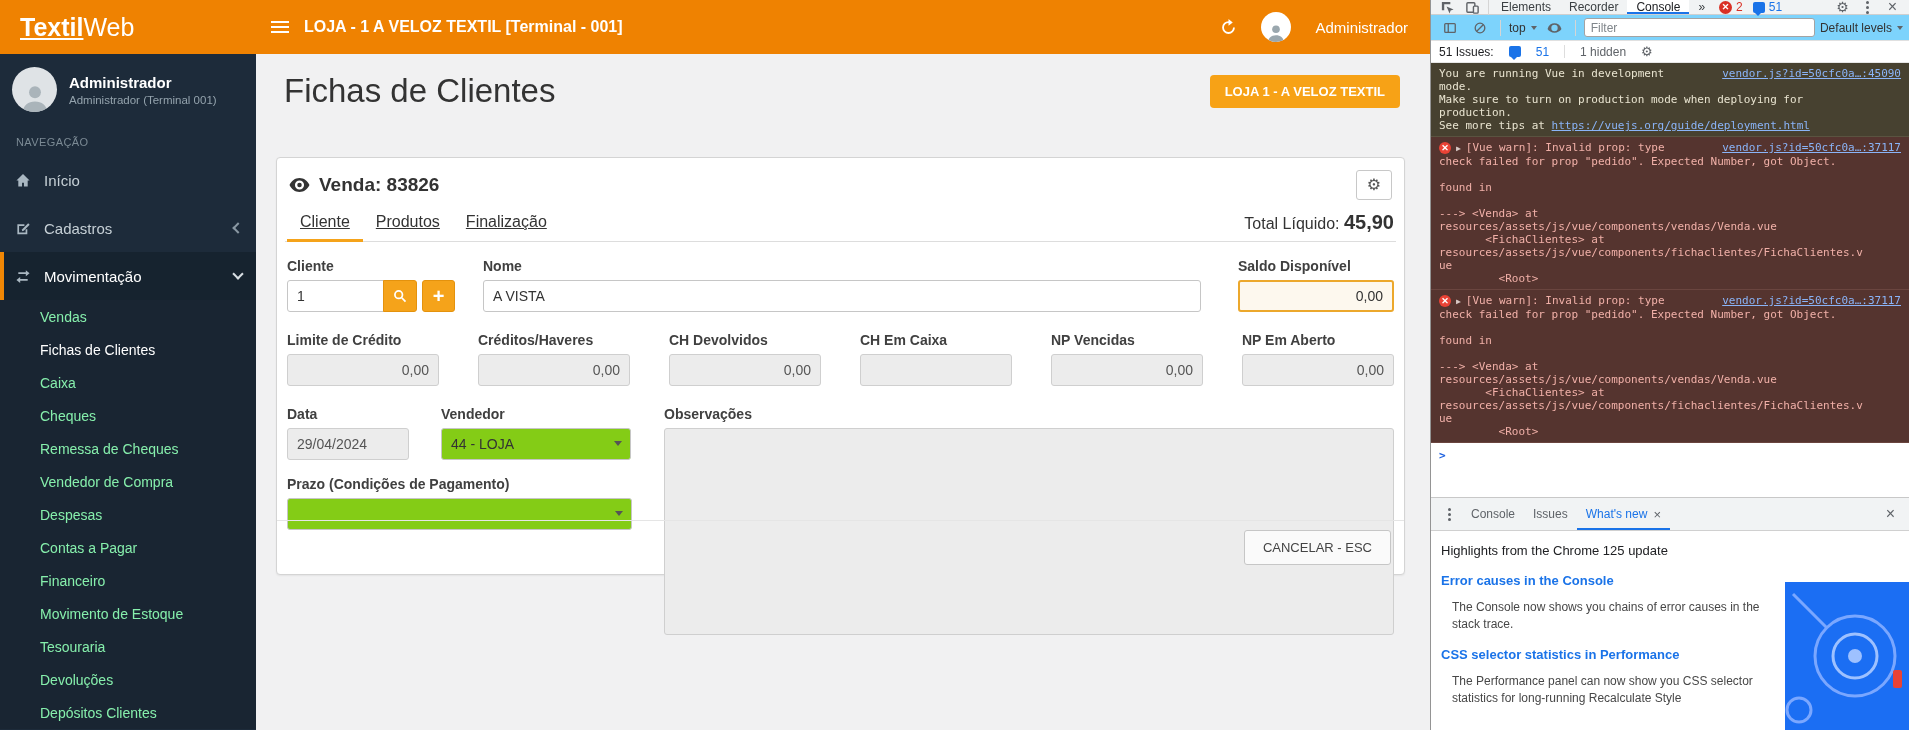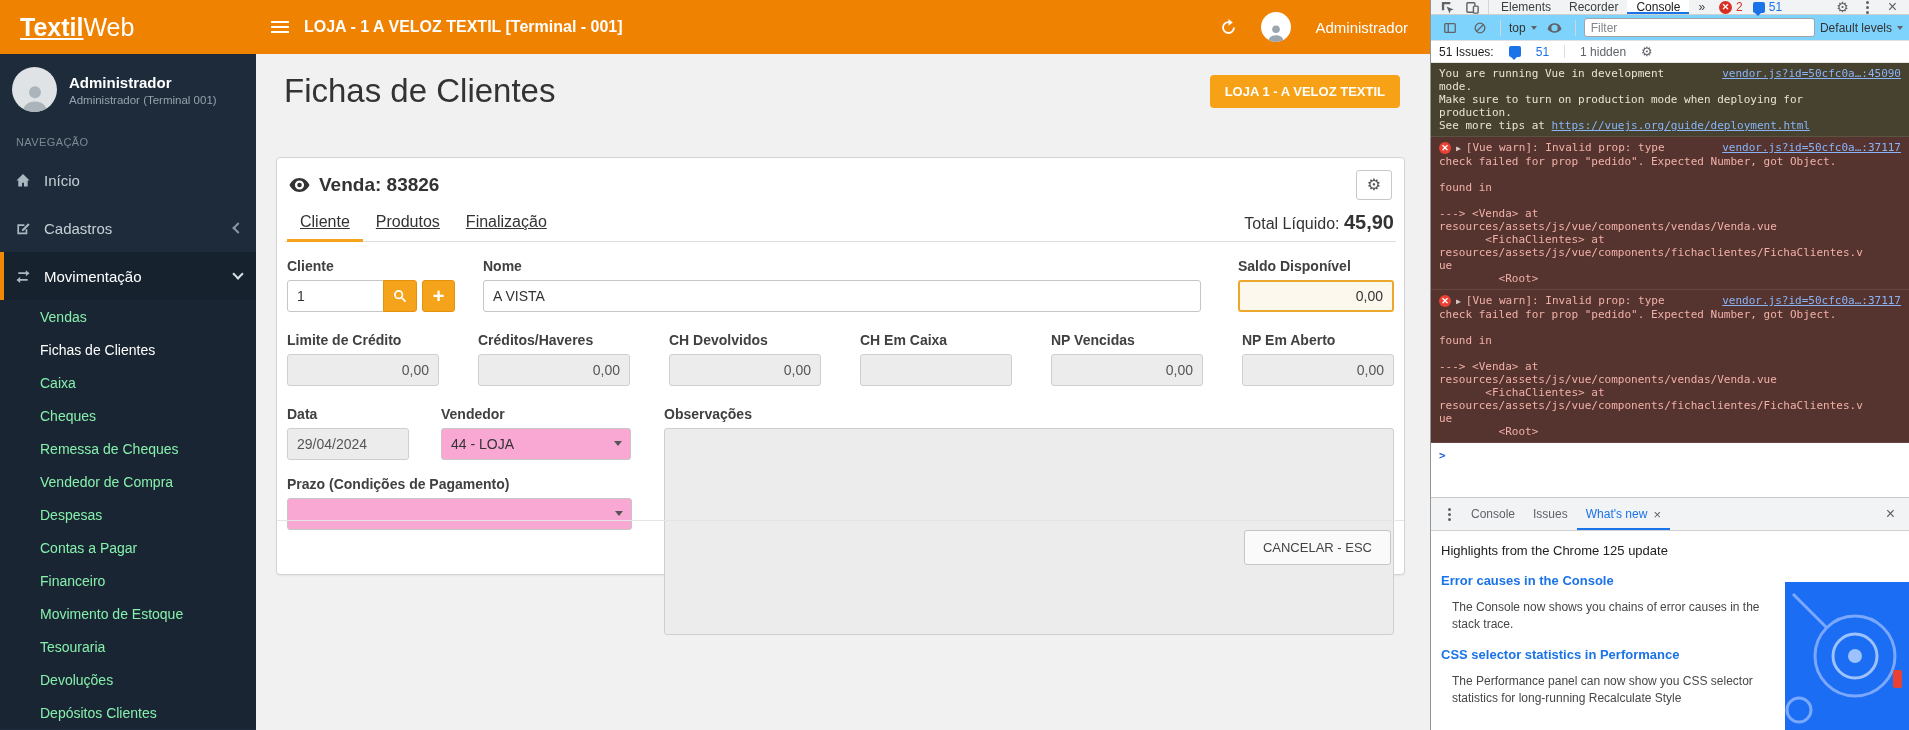--- a/index.html
+++ b/index.html
@@ -50,21 +50,21 @@
   .total b{font-size:20px;}
 
   .form{padding:16px 2px 0 2px;}
   .fg label{display:block;font-size:14px;font-weight:600;color:#404040;margin-bottom:6px;}
   .inp{height:32px;border:1px solid #c6c6c6;border-radius:3px;font-size:14px;padding:0 9px;color:#333;width:100%;font-family:inherit;background:#fff;}
   .inp.dis{background:#ececec;border-color:#cfcfcf;color:#555;}
   .inp.num{text-align:right;}
   .inp.saldo{border:2px solid #eca82c;background:#fdf8ee;text-align:right;}
   textarea.inp{resize:none;padding-top:6px;}
   .sel{position:relative;}
-  .sel select{appearance:none;-webkit-appearance:none;-moz-appearance:none;width:100%;height:32px;border:1px solid #c6c6c6;border-radius:3px;background:#f9a8d4;font-size:14px;padding:0 22px 0 9px;color:#333;font-family:inherit;}
+  .sel select{appearance:none;-webkit-appearance:none;-moz-appearance:none;width:100%;height:32px;border:1px solid #c6c6c6;border-radius:3px;background:#84cc16;font-size:14px;padding:0 22px 0 9px;color:#333;font-family:inherit;}
   .sel::after{content:"";position:absolute;right:9px;top:13px;border-left:4px solid transparent;border-right:4px solid transparent;border-top:5px solid #555;pointer-events:none;}
 
   .r1{display:flex;margin-bottom:20px;}
   .cliente-line{display:flex;}
   .cliente-line .inp{width:97px;border-top-right-radius:0;border-bottom-right-radius:0;}
   .sq-btn{width:34px;height:32px;background:#f5a31a;border:1px solid #e4920d;display:flex;align-items:center;justify-content:center;cursor:pointer;color:#fff;}
   .search-btn{border-radius:0 3px 3px 0;margin-left:-1px;}
   .plus-btn{width:33px;border-radius:3px;margin-left:5px;font-size:20px;font-weight:700;line-height:1;}
   .fg-nome{width:718px;margin-left:28px;}
   .fg-saldo{width:156px;margin-left:auto;}

